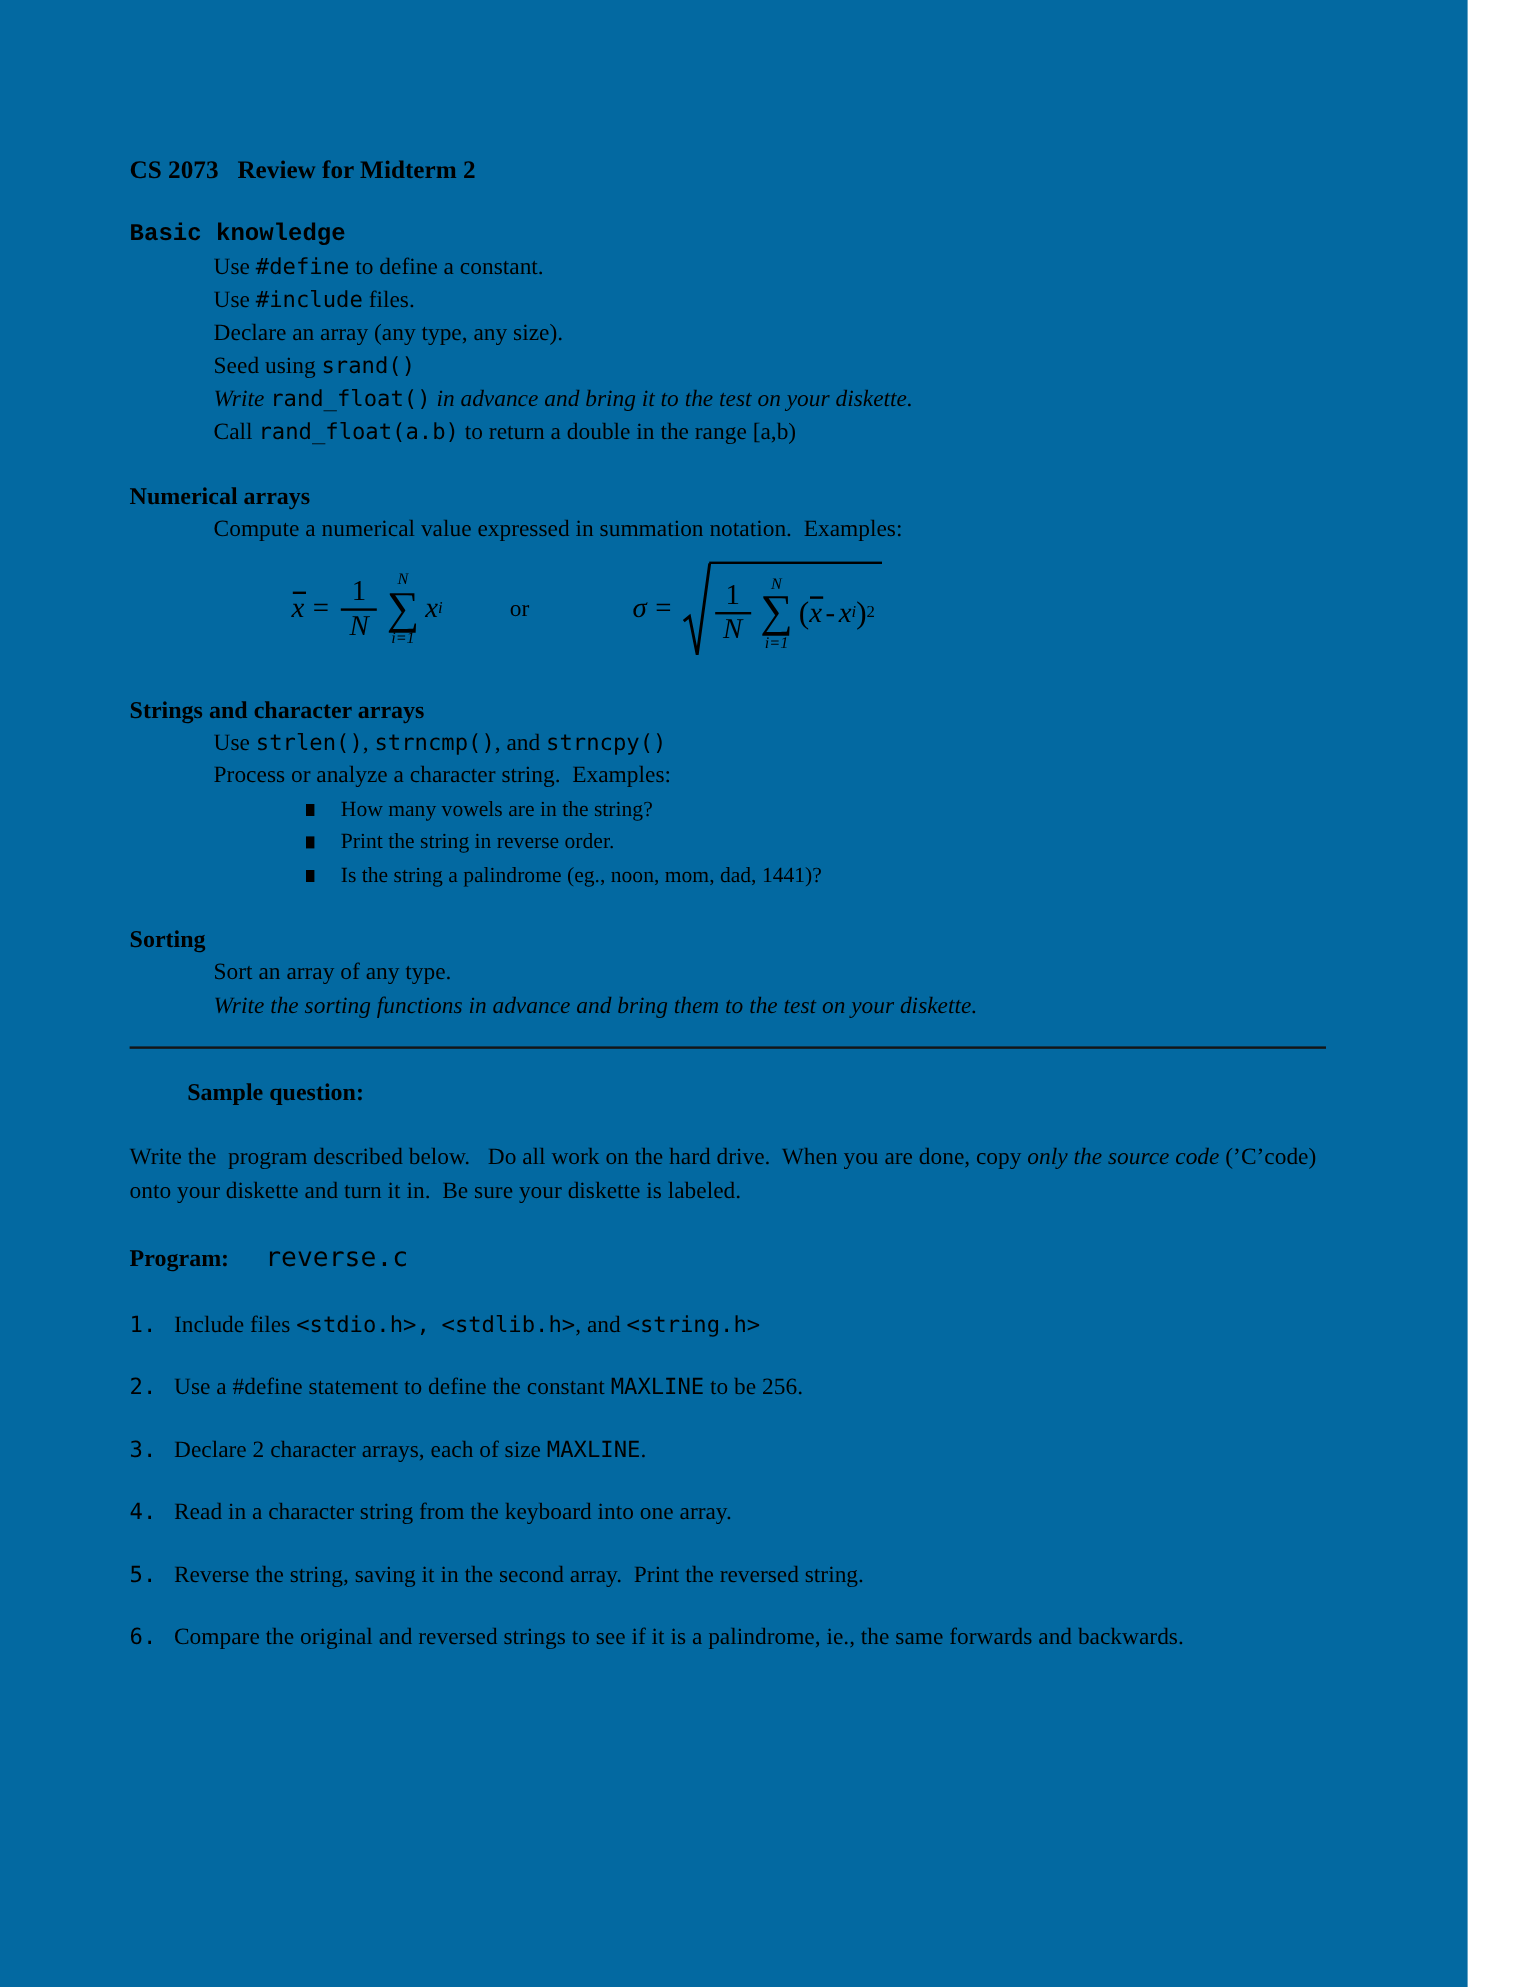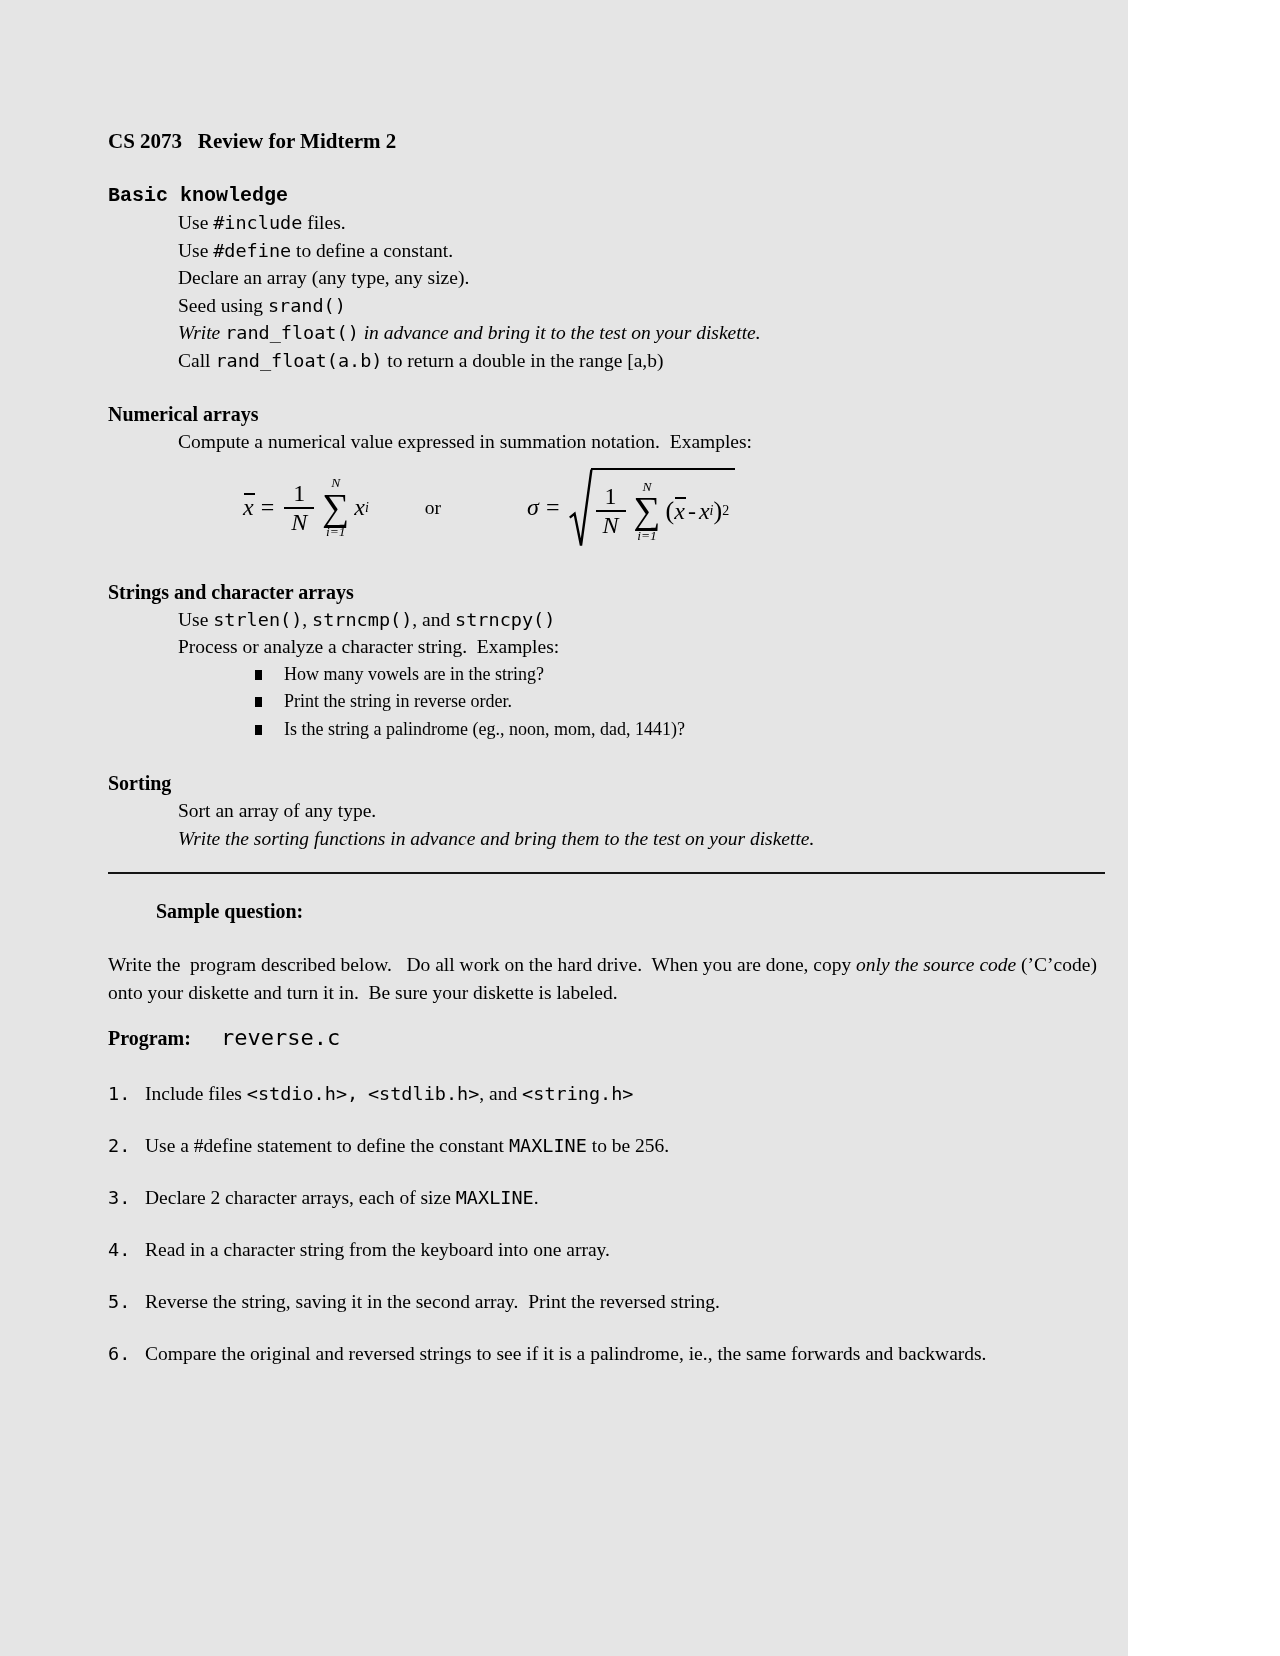--- a/index.html
+++ b/index.html
@@ -1,17 +1,17 @@
 <!DOCTYPE html>
 <html><head>
 <meta charset="utf-8">
 <style>
   html,body{margin:0;padding:0;background:#ffffff;}
   .page{
-    width:1128px;height:1656px;box-sizing:border-box;background:#e5e5e5;
+    width:1223px;height:1656px;box-sizing:border-box;background:#0369a1;
     padding:128px 80px 0 108px;color:#000;
     font-family:"Liberation Serif", serif;overflow:hidden;
   }
   .doc-title{font-size:21px;font-weight:bold;margin:0;line-height:27px;white-space:pre-wrap;}
   h2.sec{font-size:20px;font-weight:bold;margin:27px 0 0 0;line-height:27px;white-space:pre-wrap;}
   h2.first{font-family:Liberation Mono, monospace;}
   .line{font-size:19.5px;line-height:27.5px;margin:0;white-space:pre-wrap;}
   .ind{padding-left:70px;}
   code.mono{font-family:"DejaVu Sans Mono", monospace;font-size:18.5px;font-style:normal;white-space:pre-wrap;}
   .it{font-style:italic;}
@@ -38,39 +38,39 @@
   sub.msub{font-size:14px;font-style:italic;}
   sup.msup{font-size:14px;}
   .sqrt{display:inline-flex;align-items:stretch;margin-left:2px;}
   .radical{width:24px;align-self:stretch;height:auto;}
   .radicand{border-top:2.5px solid #000;display:inline-flex;align-items:center;padding:5px 6px 0 2px;margin-left:-2px;}
   .minus{font-size:24px;margin:0 3px;}
   .paren{font-size:26px;font-style:normal;}
   
   .rule{border:0;border-top:2px solid #151515;width:997px;margin:20px 0 0 0;}
   .para{font-size:19.5px;line-height:27.5px;width:1000px;margin:26px 0 0 0;white-space:pre-wrap;}
-  .program-line{margin-top:19px;white-space:pre-wrap;}
+  .program-line{margin-top:30px;white-space:pre-wrap;}
   .program-label{font-size:20px;font-weight:bold;}
   .program-name{font-family:"DejaVu Sans Mono", monospace;font-size:22px;margin-left:30px;}
   
   .items{margin-top:30px;}
   .item{font-size:19.5px;line-height:27.5px;margin:0 0 24.5px 0;white-space:pre-wrap;width:1010px;}
   .item .num{font-family:"DejaVu Sans Mono", monospace;font-size:18.5px;display:inline-block;width:37px;}
 </style>
 </head>
 <body>
 
 <div class="page">
 
   <h1 class="doc-title">CS 2073   Review for Midterm 2</h1>
 
   <section>
     <h2 class="sec first">Basic knowledge</h2>
+    <div class="line ind"><span>Use </span><code class="mono">#define</code><span> to define a constant.</span></div>
     <div class="line ind"><span>Use </span><code class="mono">#include</code><span> files.</span></div>
-    <div class="line ind"><span>Use </span><code class="mono">#define</code><span> to define a constant.</span></div>
     <div class="line ind">Declare an array (any type, any size).</div>
   </section>
 
   <section>
     <div class="line ind"><span>Seed using </span><code class="mono">srand()</code></div>
     <div class="line ind"><span class="it">Write </span><code class="mono">rand_float()</code><span class="it"> in advance and bring it to the test on your diskette.</span></div>
     <div class="line ind"><span>Call </span><code class="mono">rand_float(a.b)</code><span> to return a double in the range [a,b)</span></div>
   </section>
 
   <section>

